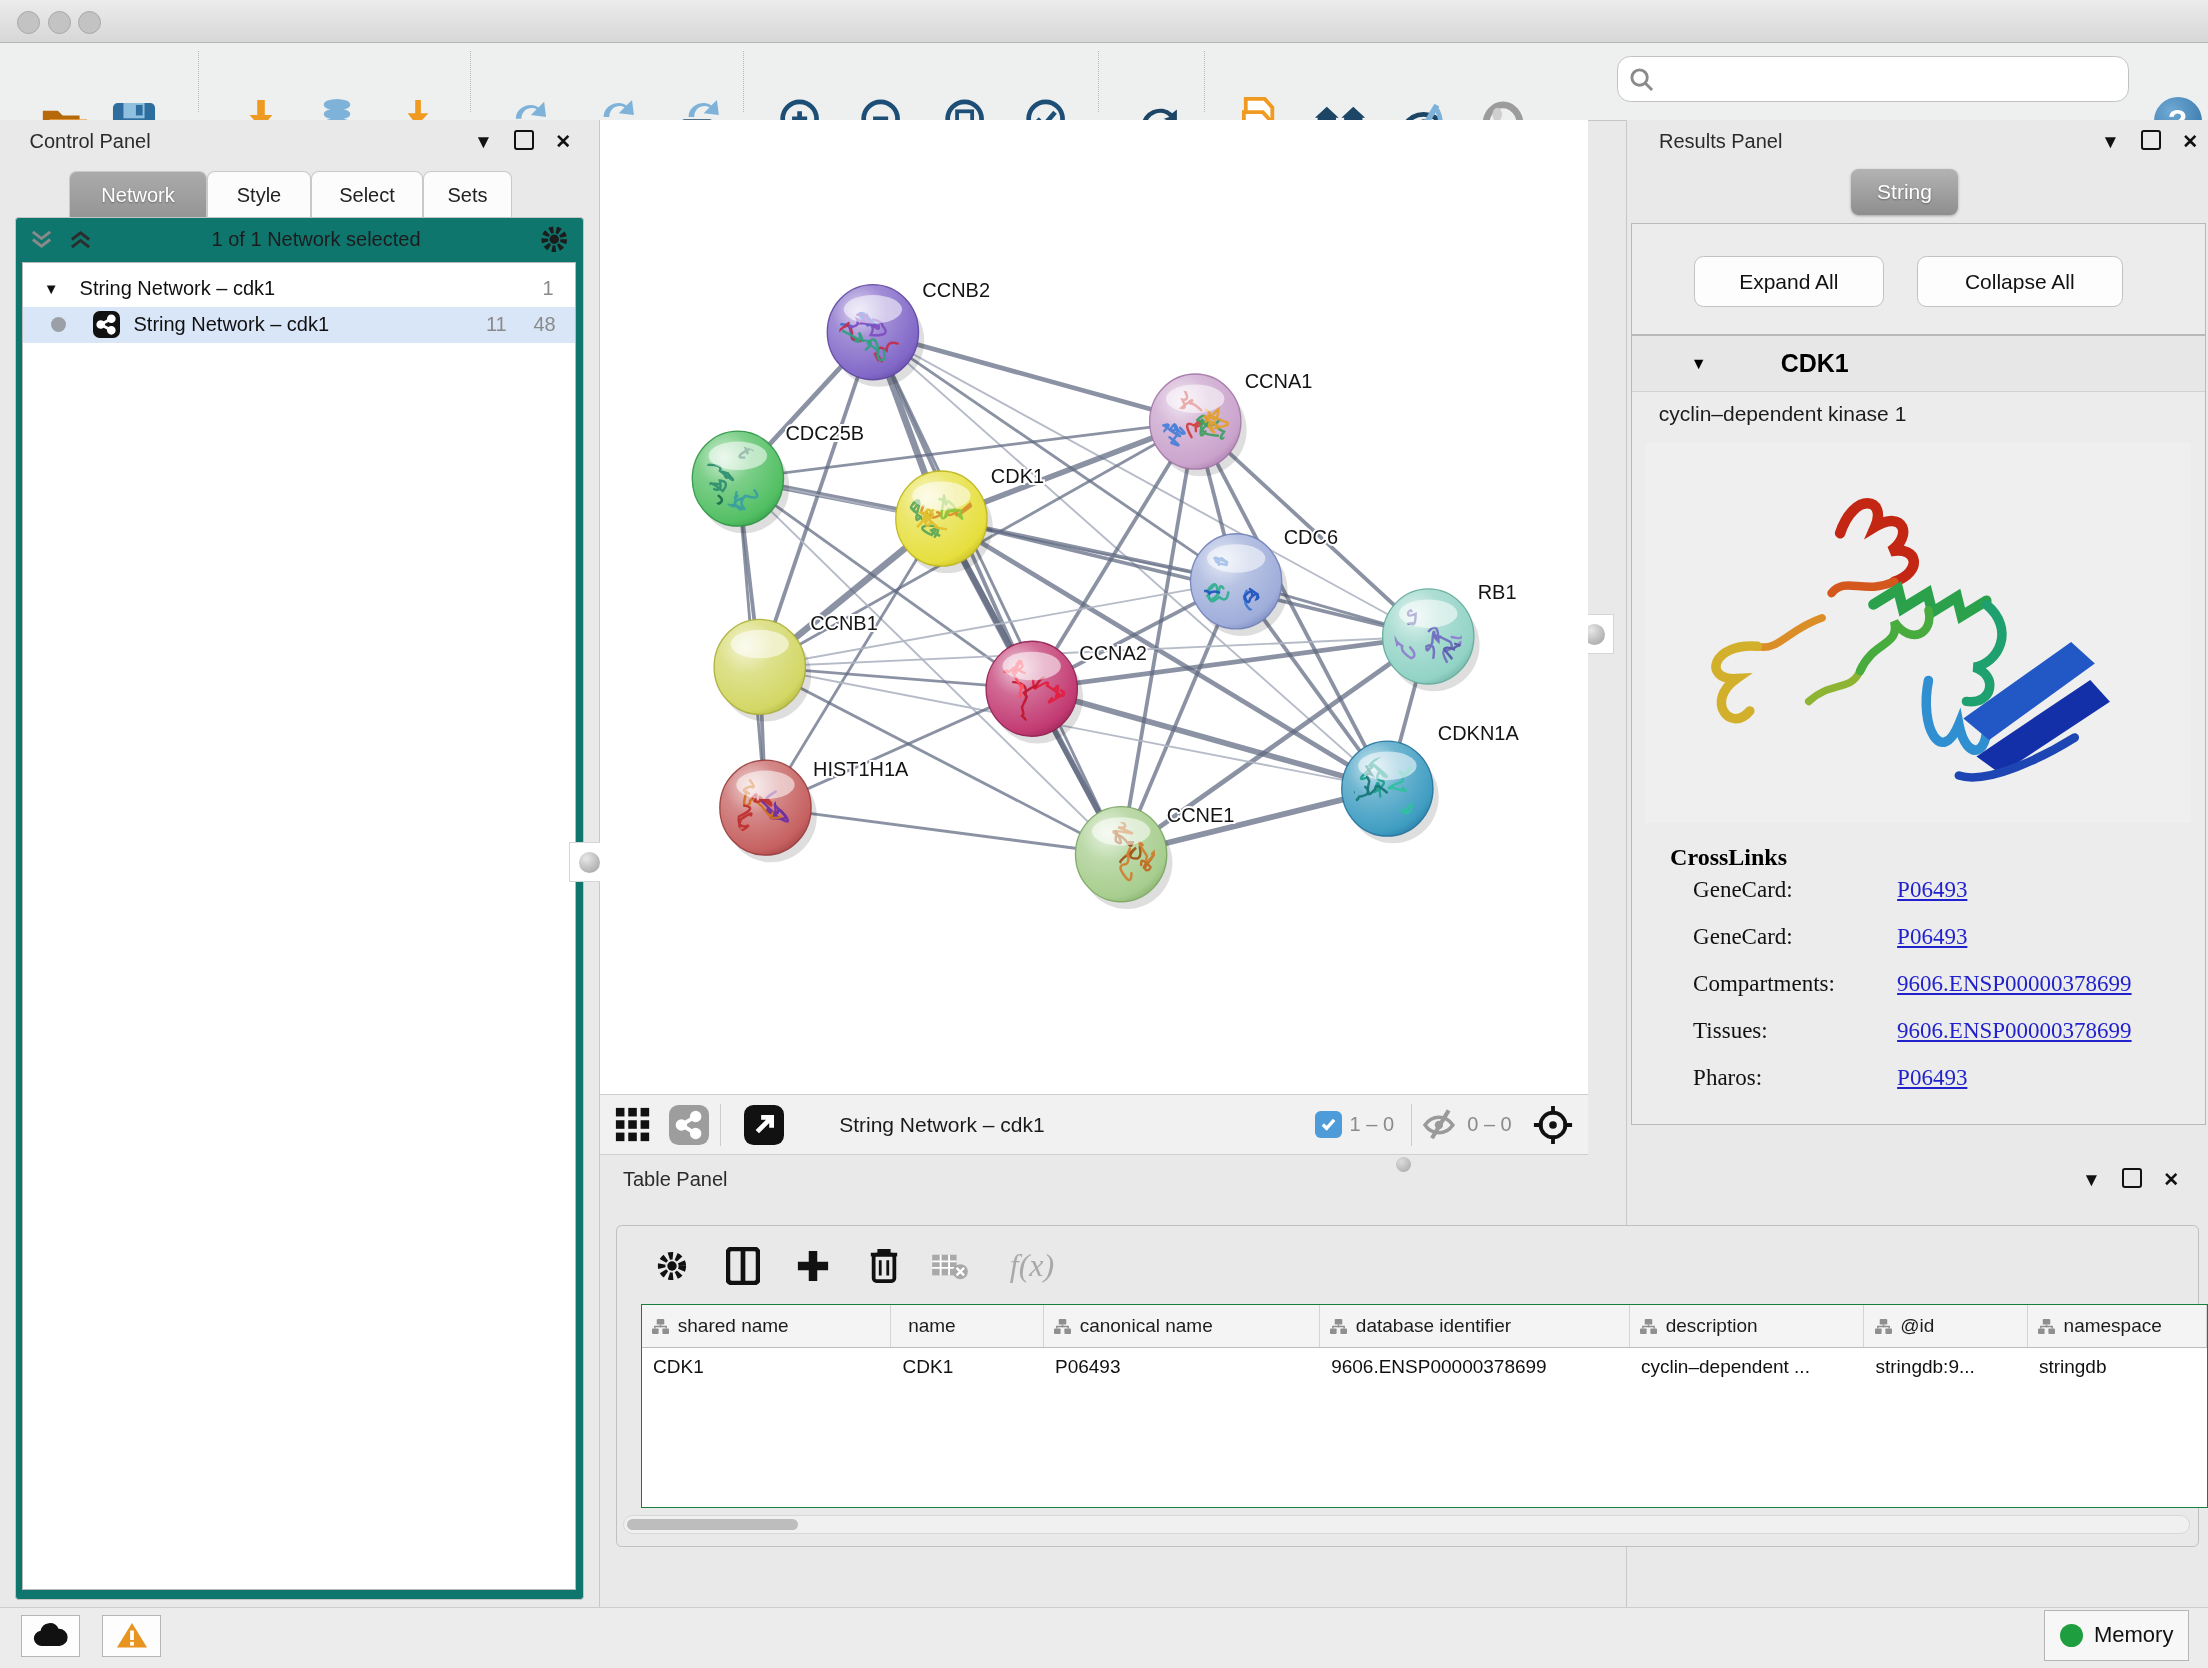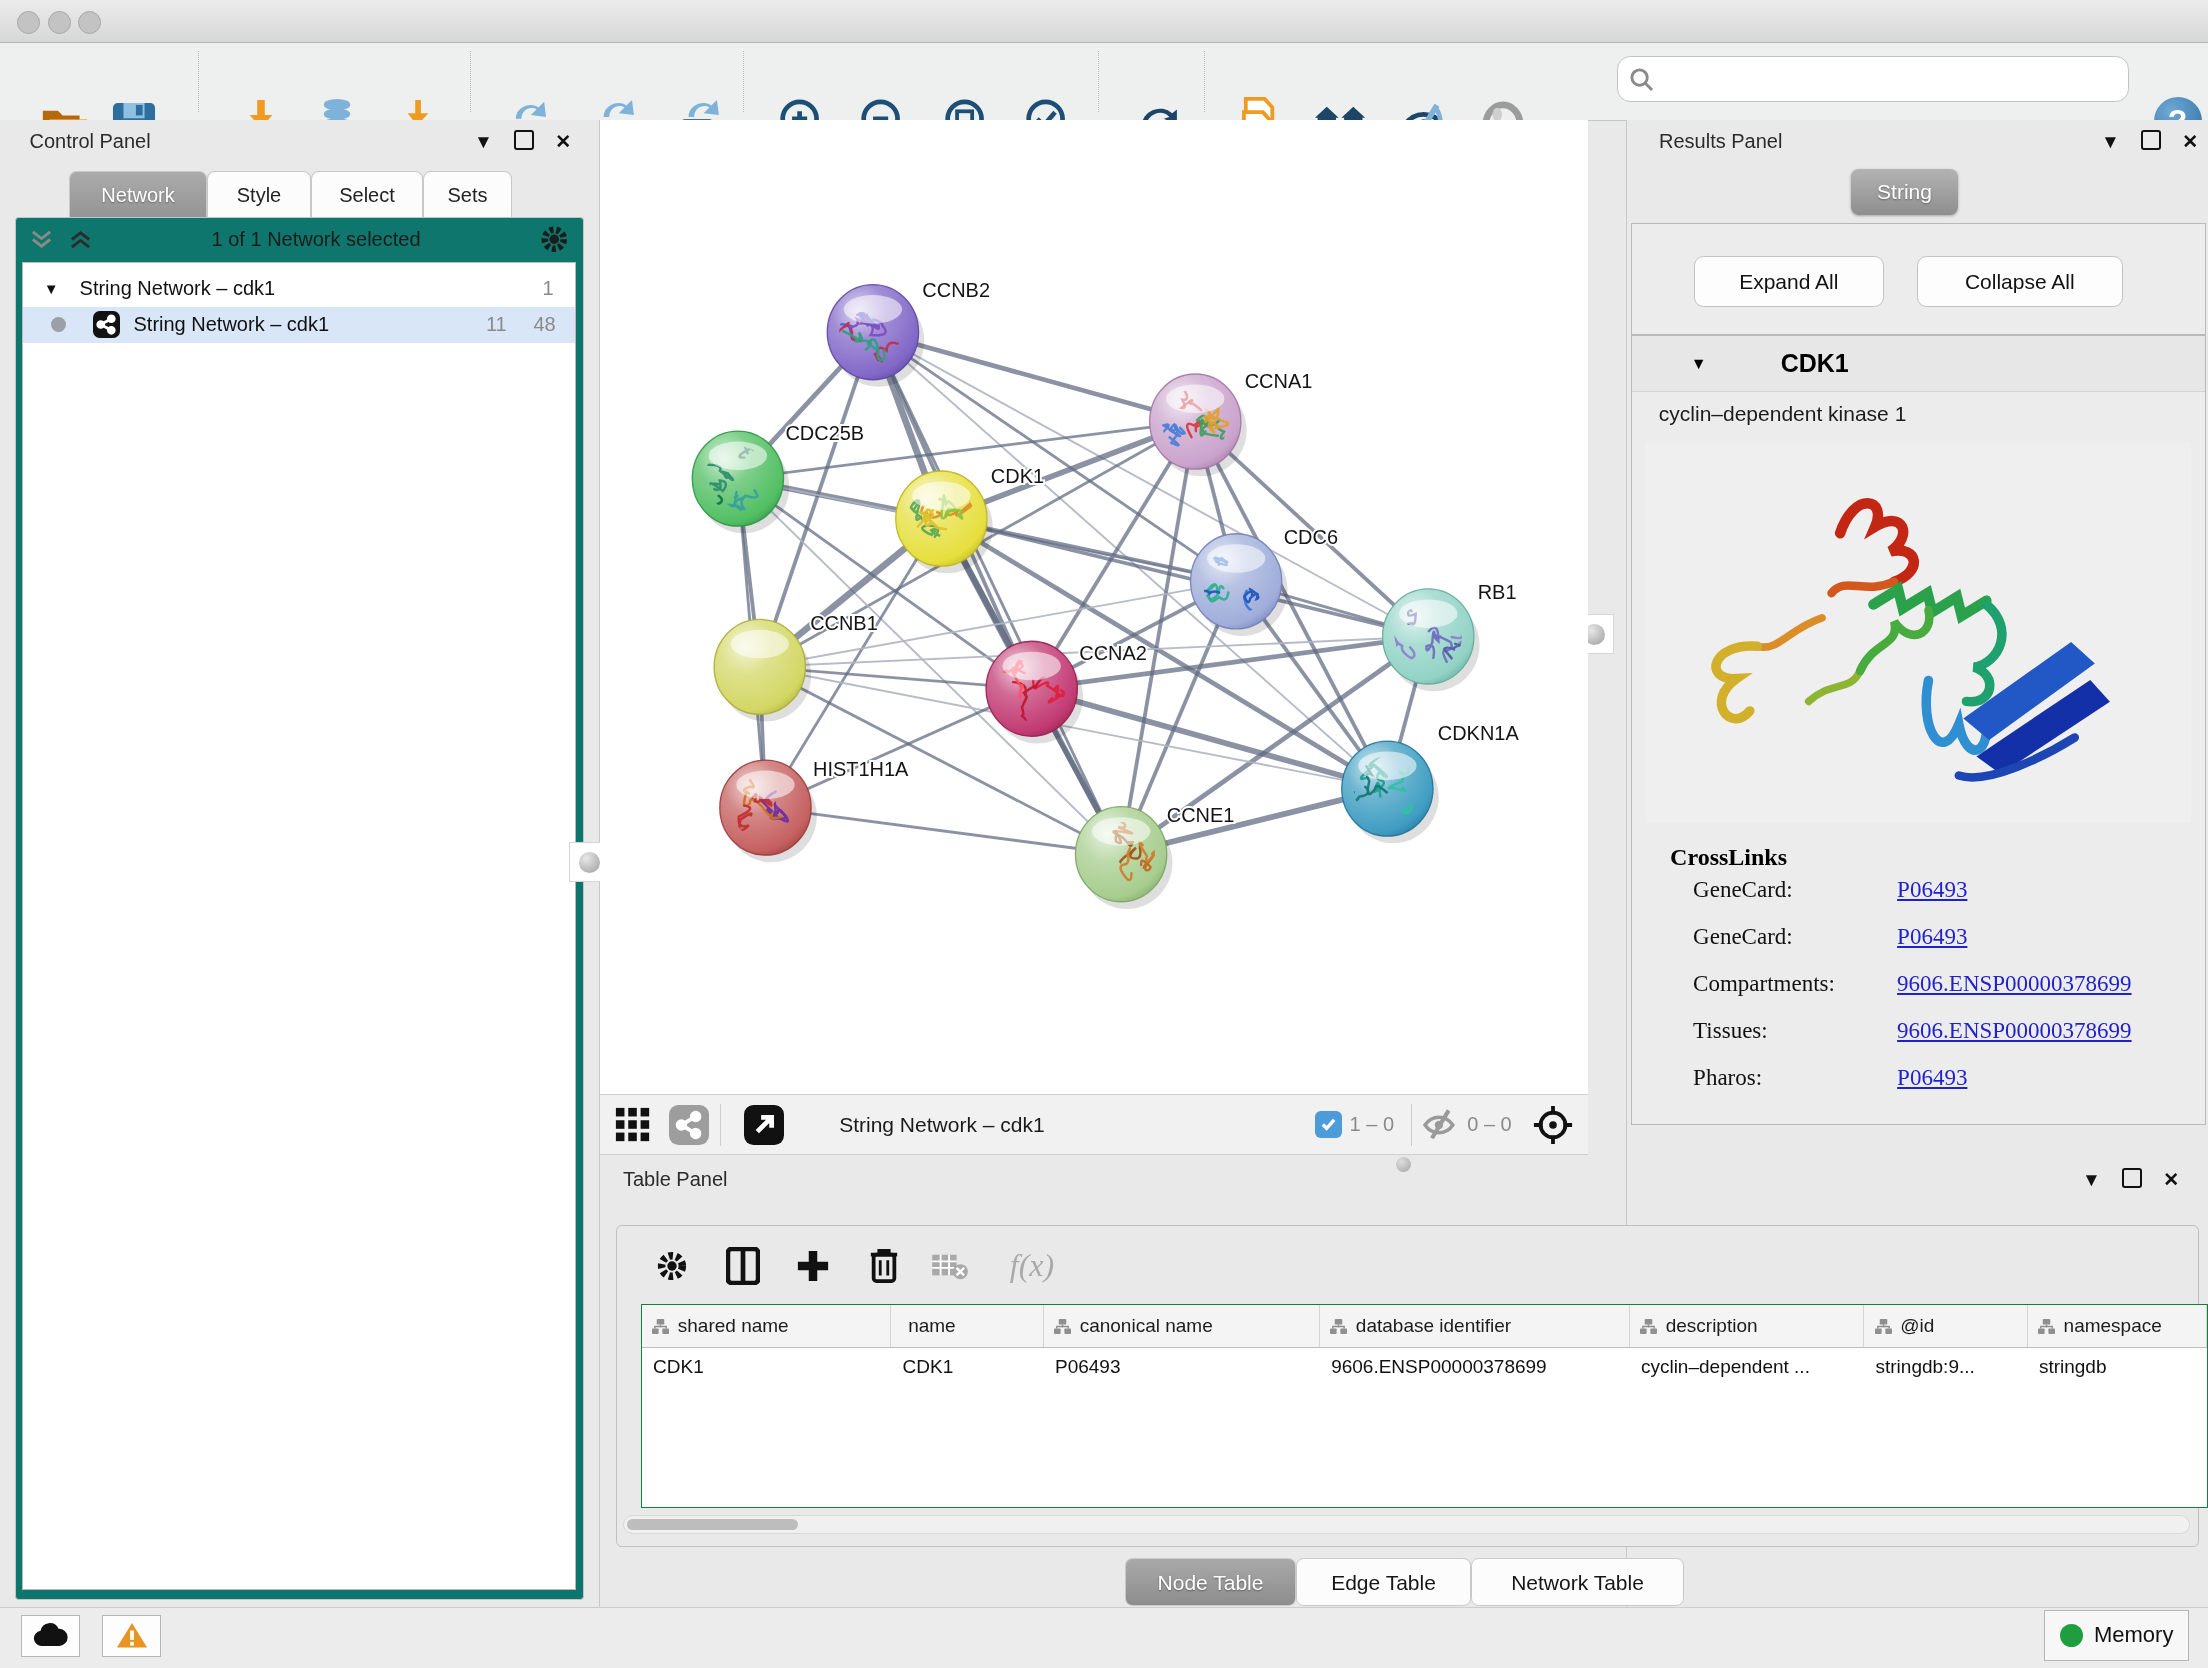--- a/index.html
+++ b/index.html
@@ -868,25 +868,20 @@
           <div class="gr-cell" style="width: 313px;">9606.ENSP00000378699</div>
           <div class="gr-cell" style="width: 237px;">cyclin–dependent ...</div>
           <div class="gr-cell" style="width: 165px;">stringdb:9...</div>
           <div class="gr-cell" style="width: 181px;">stringdb</div>
         </div>
     </div>
     <div class="abs" id="hscroll">
         <div class="abs" id="hthumb"></div>
       </div>
   </div>
-  <div class="abs" style="left:1125px;top:1558px;width:666px;height:48px;">
-    <div class="bot-tab active" style="left:0px;width:171px;">Node Table</div>
-    <div class="bot-tab" style="left:171px;width:175px;">Edge Table</div>
-    <div class="bot-tab" style="left:346px;width:213px;">Network Table</div>
-  </div>
 
   <div class="abs" id="statusbar">
     <div class="sbtn" style="left:21px;">
       <svg width="36" height="25" viewBox="0 0 38 26">
           <path d="M10 24 a8 8 0 0 1 -2 -16 a10 10 0 0 1 19 -2 a7 7 0 0 1 1 18z" fill="#111"></path>
         </svg>
     </div>
     <div class="sbtn" style="left:102px;">
       <svg width="32" height="28.5" viewBox="0 0 34 30">
           <path d="M17 2 L33 28 H1z" fill="#e89420"></path>

